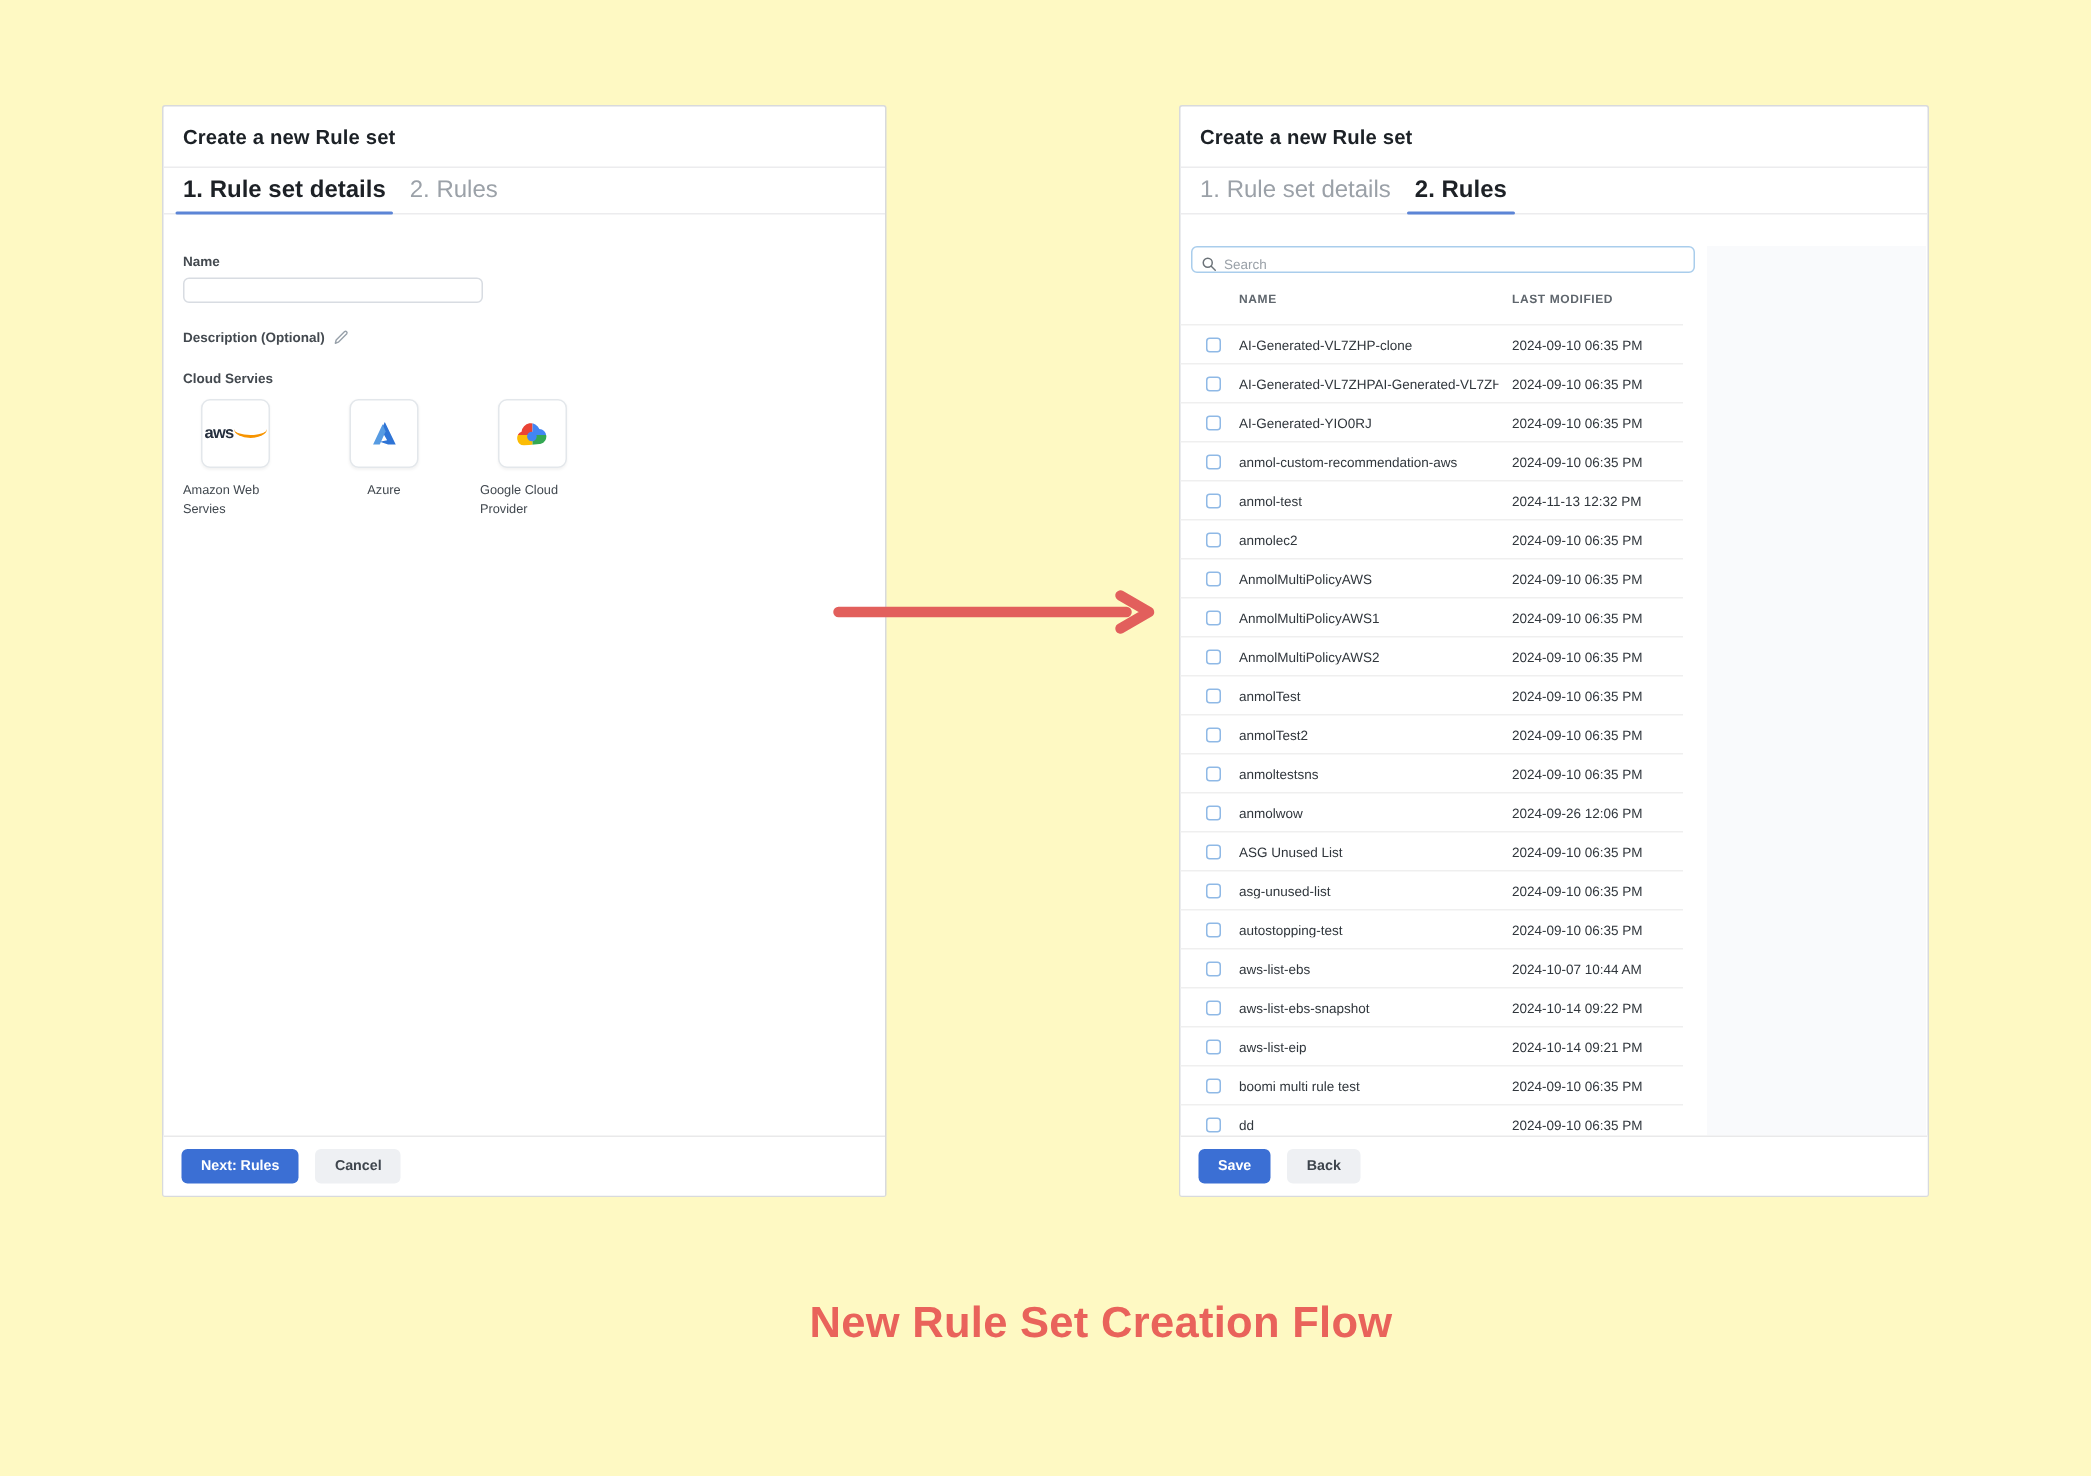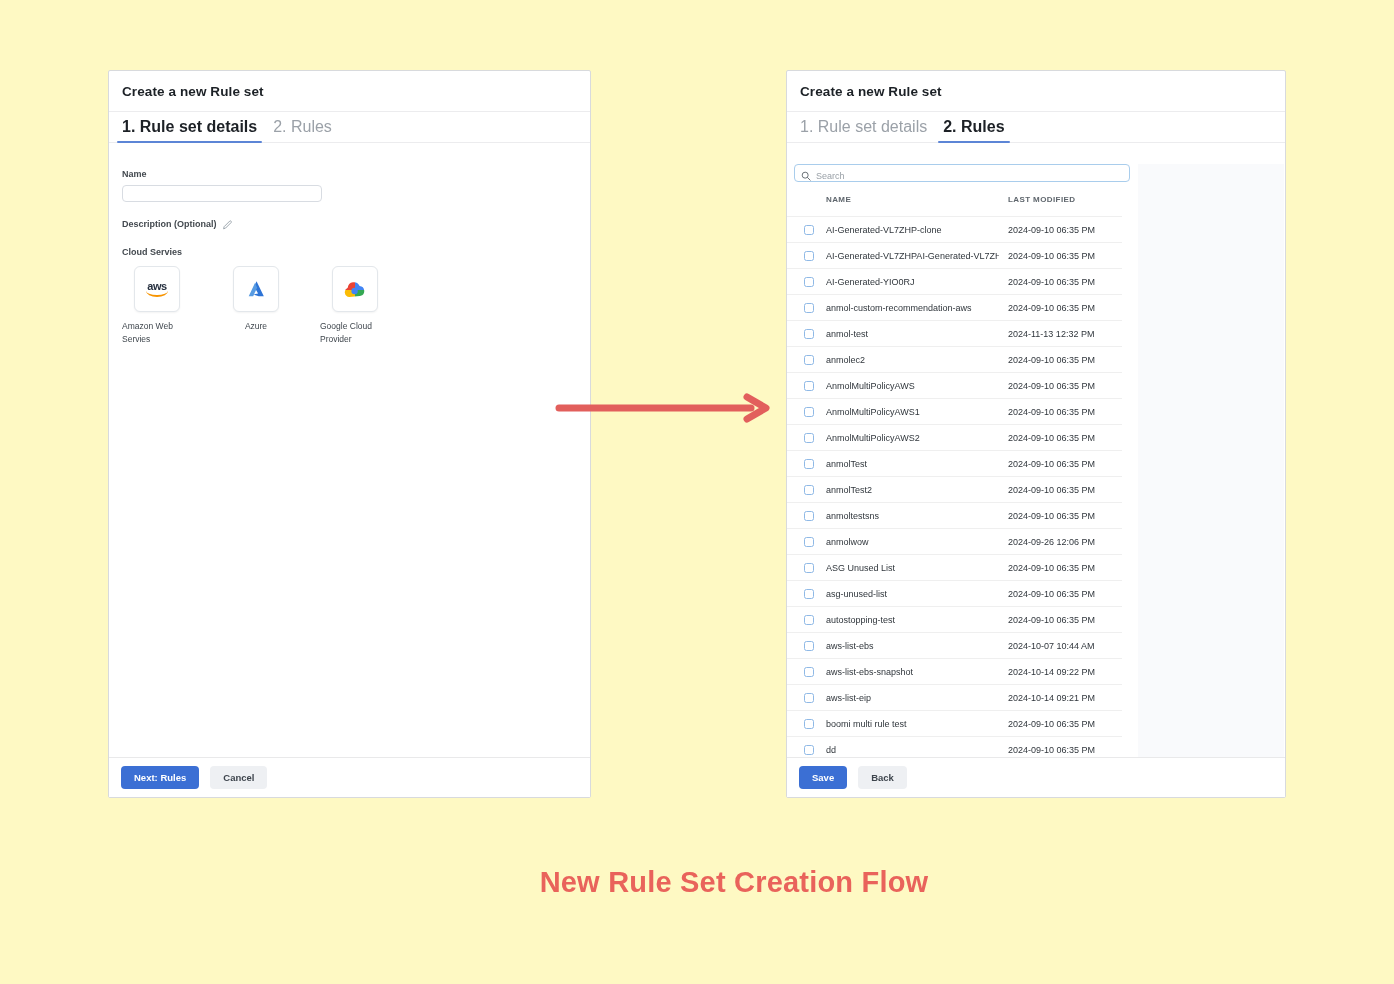--- a/index.html
+++ b/index.html
@@ -32,21 +32,21 @@
   .btn{font-family:inherit;font-size:9.5px;font-weight:bold;padding:6px 13px;border-radius:4px;border:none;cursor:pointer;}
   .btn-primary{background:var(--primary);color:#fff;}
   .btn-secondary{background:#eef0f3;color:#3e454d;}
 
   
   .left-body{padding:0 13px;}
   .field-label{font-size:9px;font-weight:bold;color:#43494f;}
   .name-label{margin-top:26px;}
   .text-input{display:block;margin-top:6px;width:200px;height:17px;border:1px solid #d8dce2;
     border-radius:4px;font-size:9px;padding:0 6px;color:#30363c;outline:none;background:#fff;}
-  .desc-row{margin-top:17px;display:flex;align-items:flex-start;gap:5px;}
+  .desc-row{margin-top:17px;display:flex;align-items:center;gap:5px;}
   .cloud-label{margin-top:17px;}
   .providers{display:flex;gap:29px;margin-top:9px;}
   .provider{width:70px;display:flex;flex-direction:column;align-items:center;cursor:pointer;}
   .provider-card{width:46px;height:46px;border:1px solid #e3e7eb;border-radius:6px;display:flex;
     flex-direction:column;align-items:center;justify-content:center;background:#fff;
     box-shadow:0 1px 2px rgba(0,0,0,.05);}
   .provider-label{margin-top:8px;font-size:8.5px;color:#3f464d;line-height:1.5;}
   .aws-word{font-size:11px;font-weight:bold;color:#252f3e;letter-spacing:-.5px;line-height:1;}
   .aws-swoosh{width:22px;height:6px;border-bottom:2px solid #f79400;
     border-radius:0 0 11px 11px / 0 0 6px 6px;margin-top:-1px;}
@@ -98,21 +98,21 @@
             <path d="M2 12.5 L2.7 9.8 L9.9 2.6 a1.3 1.3 0 0 1 1.8 1.8 L4.5 11.6 Z" fill="none" stroke="#98a1aa" stroke-width="1.2" stroke-linejoin="round"></path>
           </svg>
         </span>
       </div>
 
       <div class="field-label cloud-label">Cloud Servies</div>
 
       <div class="providers">
         <div class="provider">
           <div class="provider-card">
-            <span class="icon" style="flex-direction:column;align-items:center;">
+            <span class="icon" style="flex-direction:row;align-items:center;">
               <span class="aws-word">aws</span>
               <span class="aws-swoosh"></span>
             </span>
           </div>
           <div class="provider-label">Amazon Web Servies</div>
         </div>
 
         <div class="provider">
           <div class="provider-card">
             <span class="icon">

